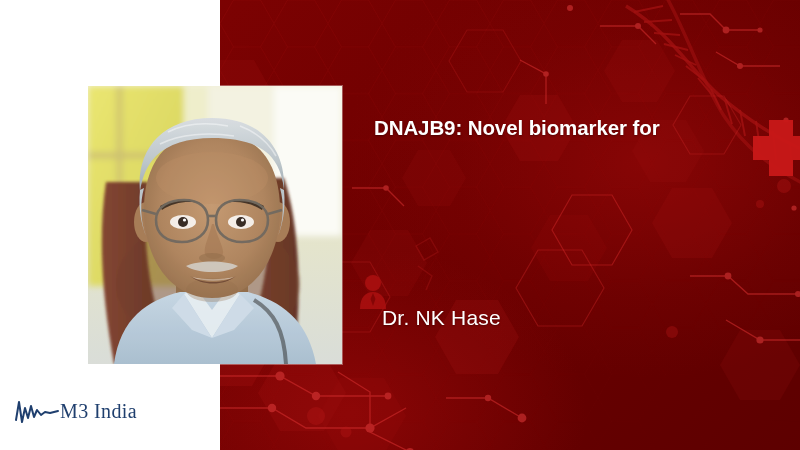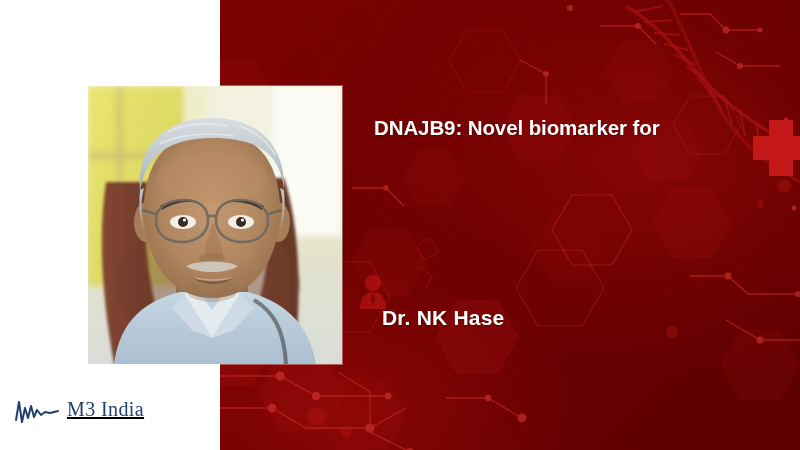--- a/index.html
+++ b/index.html
@@ -73,33 +73,33 @@
     letter-spacing: -0.1px;
     white-space: nowrap;
     text-shadow: 0 1px 2px rgba(0,0,0,0.35);
   }
   .speaker {
     position: absolute;
     left: 374px;
     top: 306px;
     color: #ffffff;
     font-size: 21px;
-    font-weight: bold;
+    font-weight: normal;
     letter-spacing: 0.2px;
     text-shadow: 0 1px 2px rgba(0,0,0,0.35);
   }
 
   
   .logo {
     position: absolute;
     left: 14px;
     top: 398px;
     display: flex;
-    gap: 7px;
-    text-decoration: underline;
+    align-items: center;
+    gap: 0;
   }
   .logo-text {
     color: #1f3f6e;
     font-family: "Liberation Serif", serif;
     font-size: 20px;
     letter-spacing: 0.4px;
   }
 </style>
 </head>
 <body>

